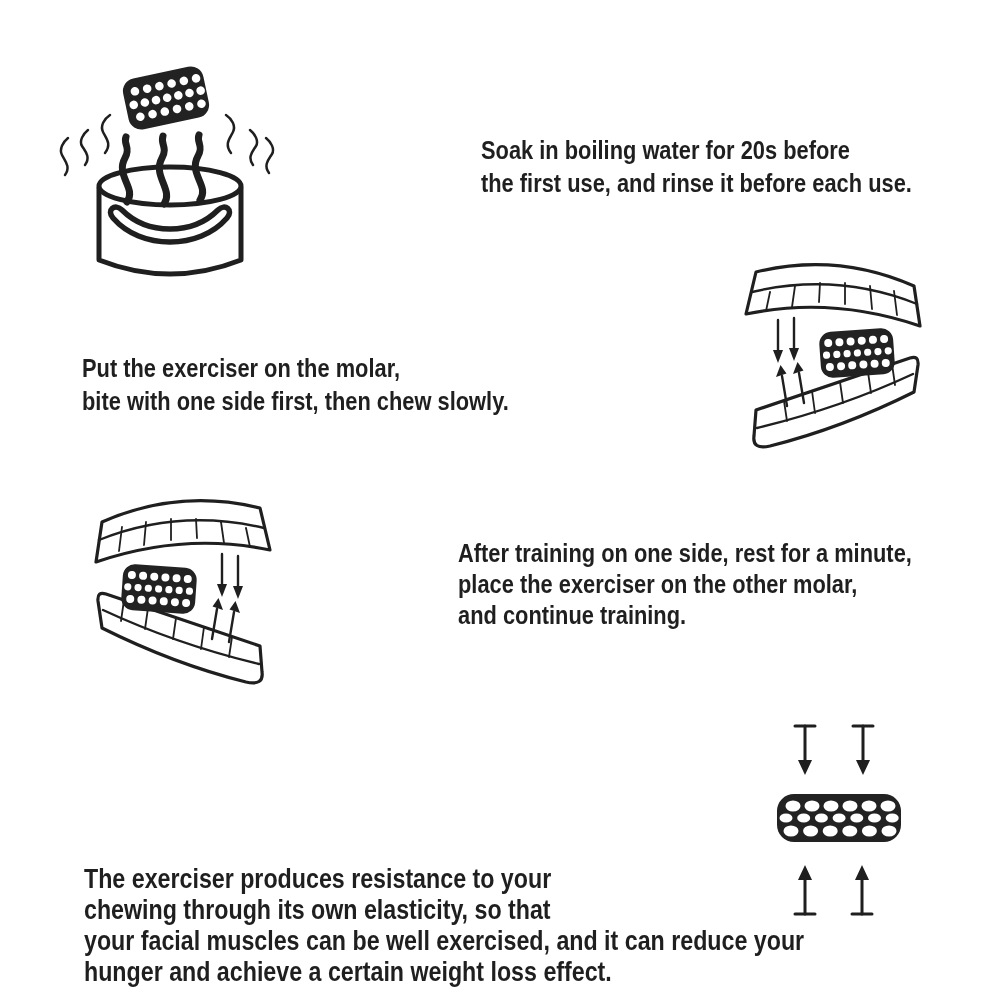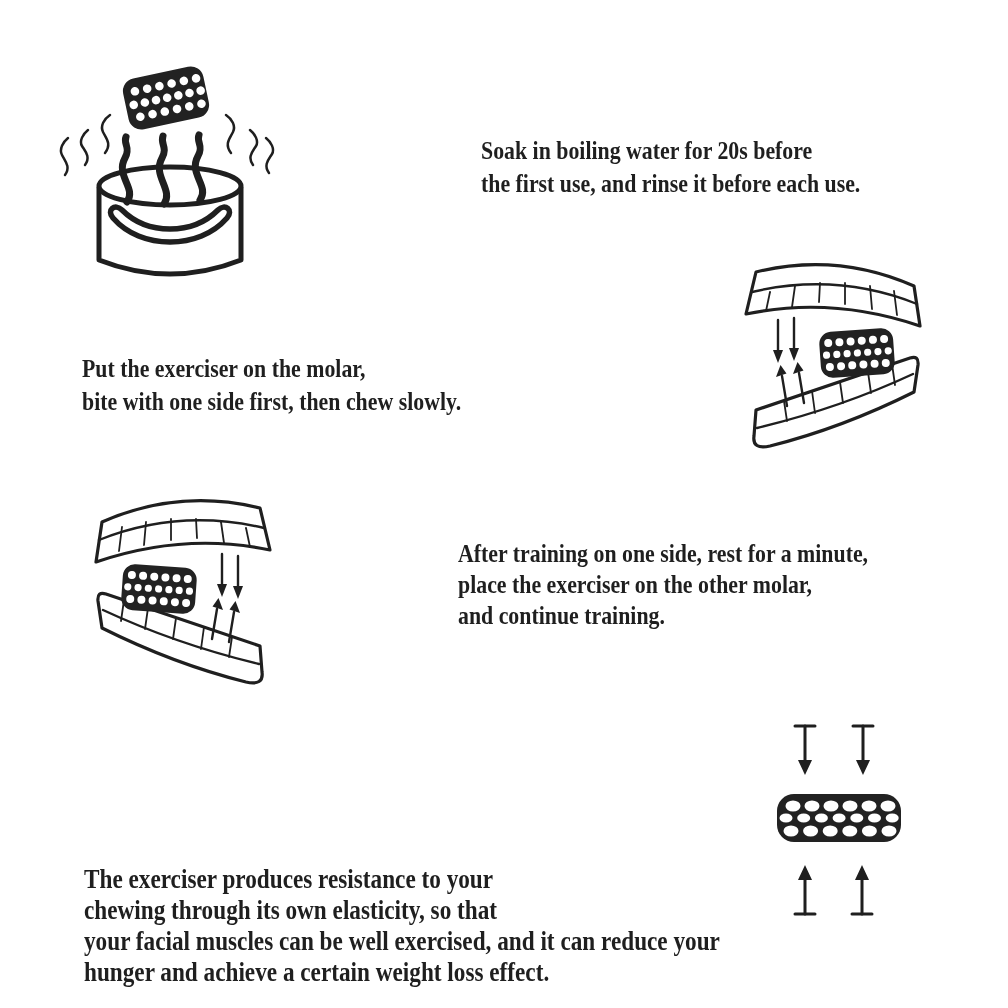--- a/index.html
+++ b/index.html
@@ -2,21 +2,21 @@
 <html><head>
 <meta charset="utf-8">
 <style>
   html, body { margin: 0; padding: 0; background: #ffffff; }
   .canvas {
     position: relative;
     width: 1008px;
     height: 1008px;
     background: #ffffff;
     overflow: hidden;
-    font-family: Liberation Serif, serif;
+    font-family: Liberation Sans, sans-serif;
     color: #1f1f1f;
   }
   .txt {
     position: absolute;
     font-weight: bold;
     font-size: 26px;
     line-height: 33px;
     white-space: nowrap;
     transform: scaleX(0.84);
     transform-origin: left top;

